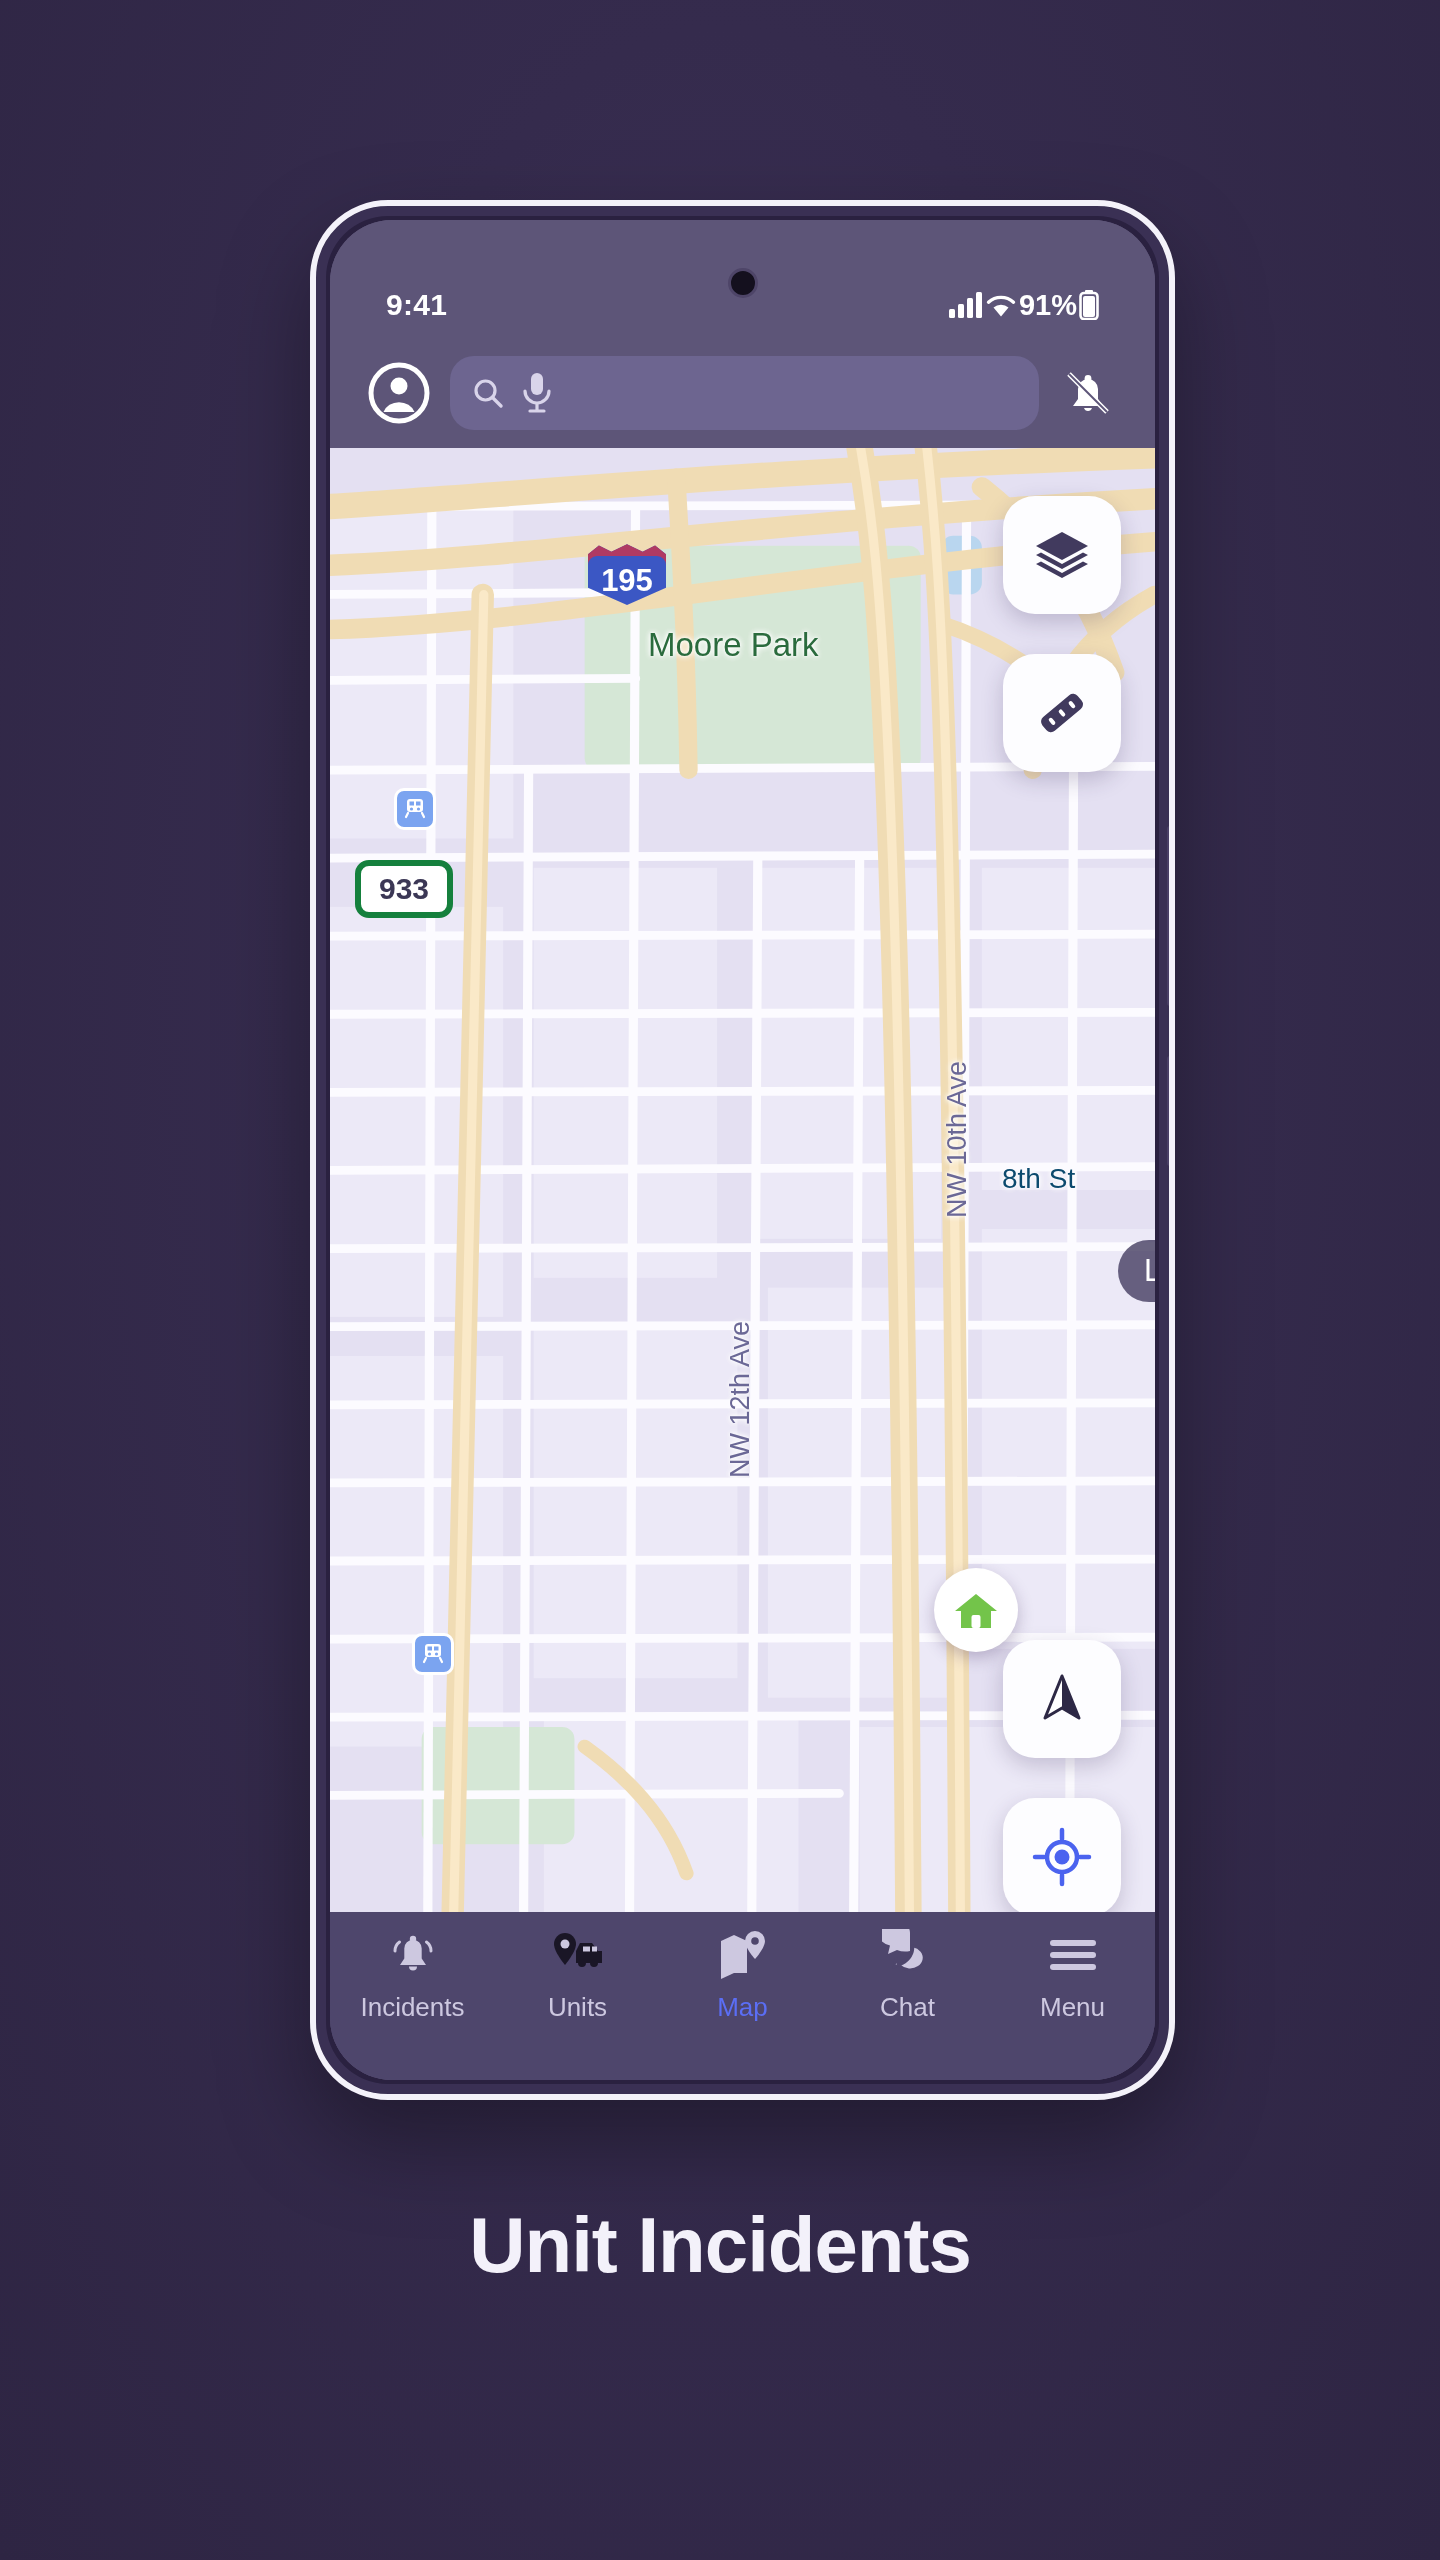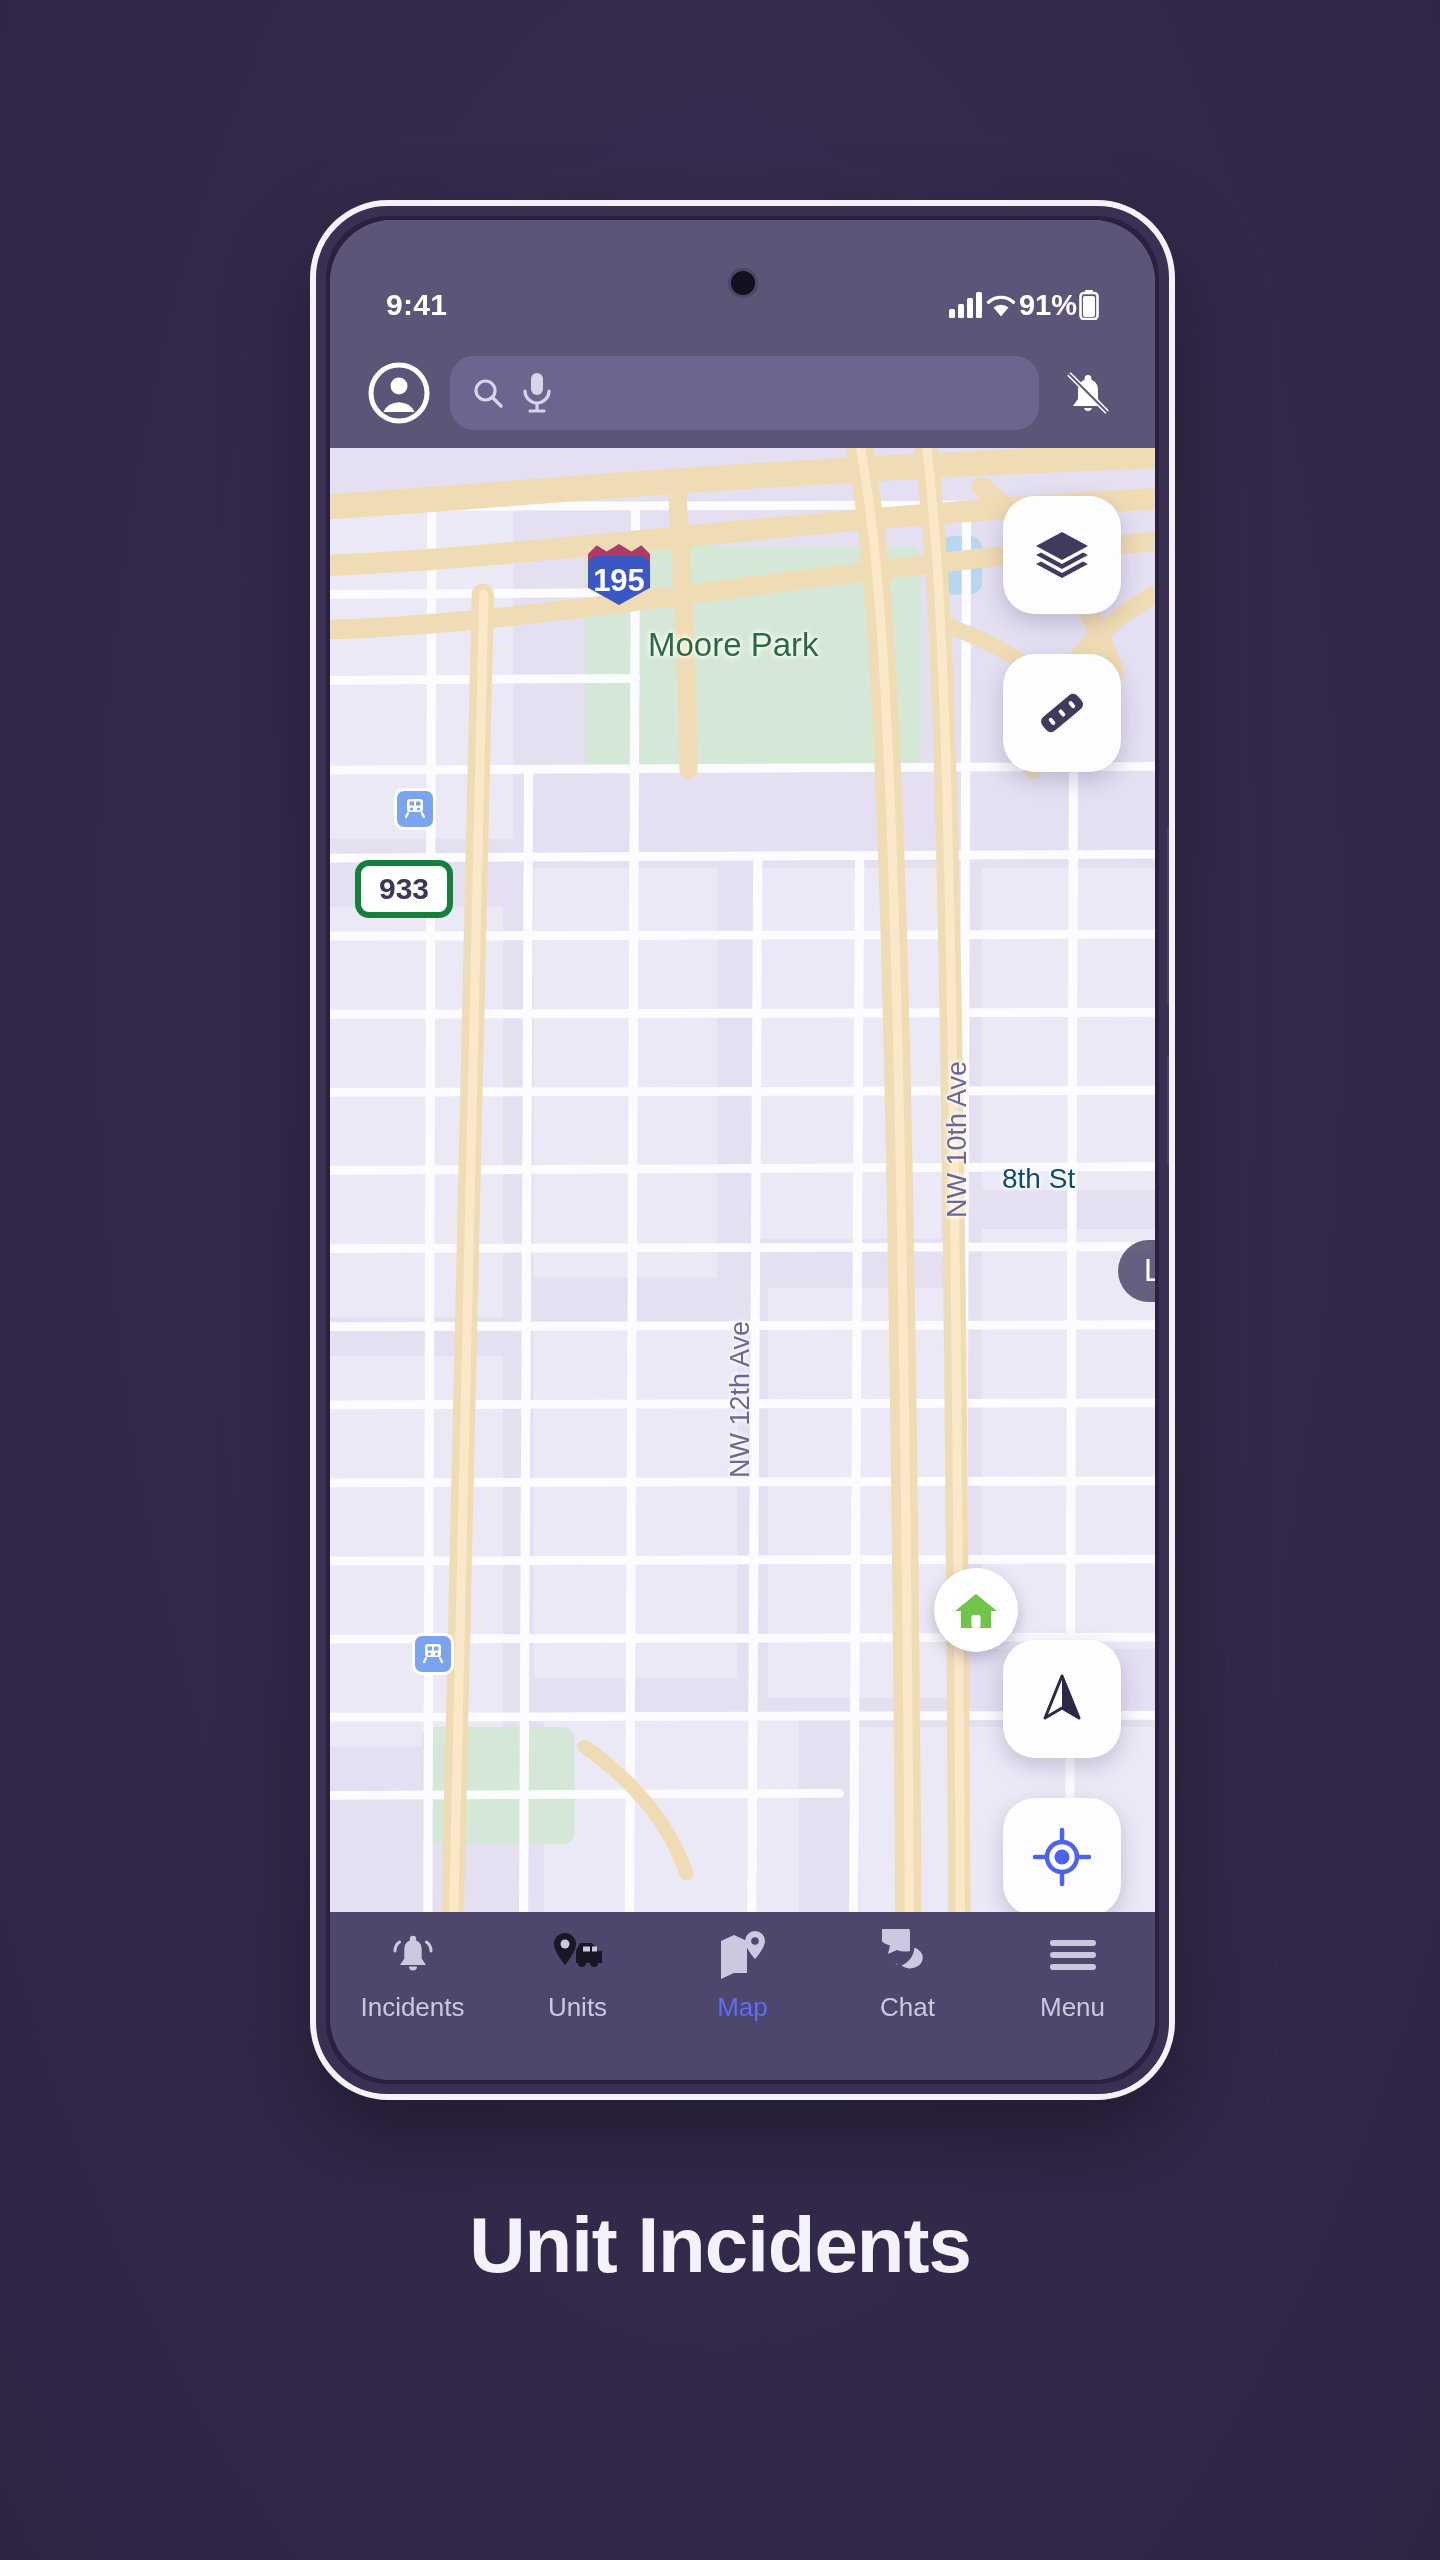--- a/index.html
+++ b/index.html
@@ -97,21 +97,21 @@
     transform: rotate(-90deg); transform-origin: left top;
   }
   #label-nw-12th {
     left: 395px; top: 1030px; font-size: 27px; color: #6b6896;
     transform: rotate(-90deg); transform-origin: left top;
   }
   #label-8th-st { left: 672px; top: 715px; font-size: 28px; color: #0c4a6e; }
 
   
   .shield-interstate {
-    position: absolute; width: 62px; height: 62px;
+    position: absolute; width: 78px; height: 62px;
     background: #3b57c4; border-radius: 9px;
     display: flex; align-items: flex-end; justify-content: center;
     color: #fff; font-size: 31px; font-weight: 700;
     padding-bottom: 6px;
     box-shadow: inset 0 13px 0 #b03a63;
     clip-path: polygon(0% 18%, 14% 4%, 30% 14%, 50% 2%, 70% 14%, 86% 4%, 100% 18%, 100% 72%, 50% 100%, 0% 72%);
   }
   #shield-195 { left: 258px; top: 95px; }
   .shield-state {
     position: absolute;

